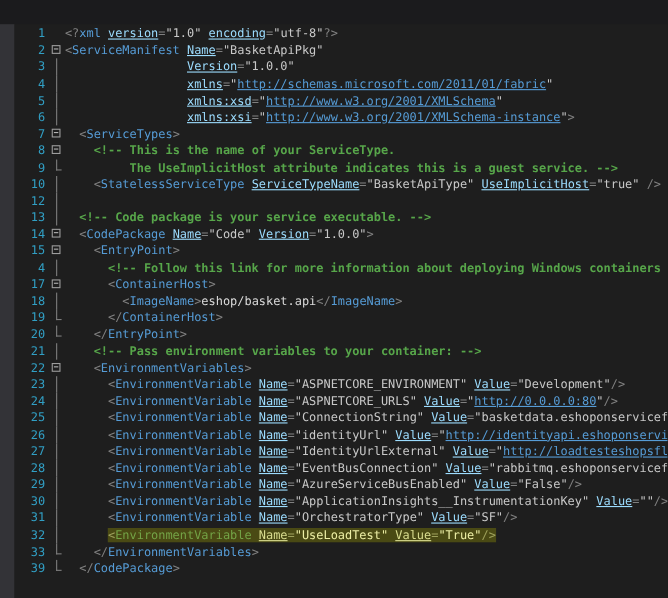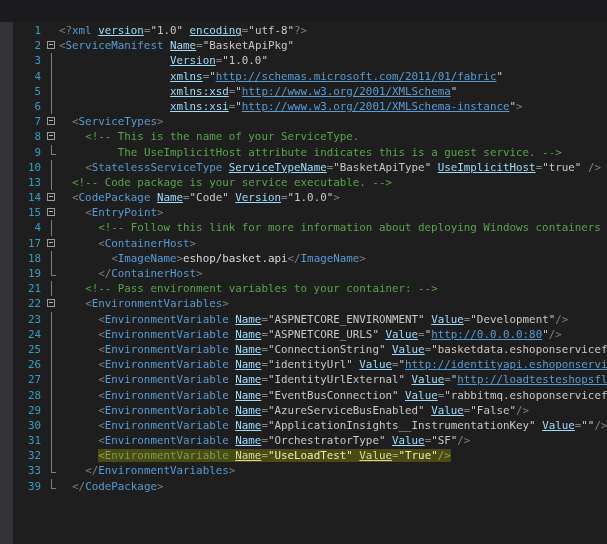--- a/index.html
+++ b/index.html
@@ -58,21 +58,21 @@
     border-top:1px solid #b5b5b5;
   }
   .code{flex:1;white-space:pre;overflow:hidden;}
   
   .s{color:#D4D4D4;}
   .d{color:#808080;}
   .t{color:#569CD6;}
   .a{color:#9CDCFE;text-decoration:underline;}
   .v{color:#C8C8C8;}
   .x{color:#DADADA;}
-  .c{color:#57A64A;}
+  .c{color:#57A64A;font-weight:bold;}
   .u{color:#569CD6;text-decoration:underline;text-align:right;}
   
   .hl{background:#4A4A14;}
   .hl .d{color:#9DA05B;}
   .hl .t{color:#73A346;}
   .hl .a{color:#D9DD8F;}
   .hl .v{color:#EDEFA5;}
 </style>
 </head>
 <body>
@@ -97,27 +97,29 @@
       <div class="row"><div class="num">1</div><div class="fold"></div><div class="code"><span class="d">&lt;?</span><span class="t">xml </span><span class="a">version</span><span class="d">=</span><span class="v">"1.0" </span><span class="a">encoding</span><span class="d">=</span><span class="v">"utf-8"</span><span class="d">?&gt;</span></div></div>
       <div class="row"><div class="num">2</div><div class="fold"><span class="fold-box"></span></div><div class="code"><span class="d">&lt;</span><span class="t">ServiceManifest </span><span class="a">Name</span><span class="d">=</span><span class="v">"BasketApiPkg"</span></div></div>
       <div class="row"><div class="num">3</div><div class="fold"><span class="fold-line"></span></div><div class="code"><span class="s">                 </span><span class="a">Version</span><span class="d">=</span><span class="v">"1.0.0"</span></div></div>
       <div class="row"><div class="num">4</div><div class="fold"><span class="fold-line"></span></div><div class="code"><span class="s">                 </span><span class="a">xmlns</span><span class="d">=</span><span class="v">"</span><span class="u">http://schemas.microsoft.com/2011/01/fabric</span><span class="v">"</span></div></div>
       <div class="row"><div class="num">5</div><div class="fold"><span class="fold-line"></span></div><div class="code"><span class="s">                 </span><span class="a">xmlns:xsd</span><span class="d">=</span><span class="v">"</span><span class="u">http://www.w3.org/2001/XMLSchema</span><span class="v">"</span></div></div>
       <div class="row"><div class="num">6</div><div class="fold"><span class="fold-line"></span></div><div class="code"><span class="s">                 </span><span class="a">xmlns:xsi</span><span class="d">=</span><span class="v">"</span><span class="u">http://www.w3.org/2001/XMLSchema-instance</span><span class="v">"</span><span class="d">&gt;</span></div></div>
       <div class="row"><div class="num">7</div><div class="fold"><span class="fold-box"></span></div><div class="code"><span class="s">  </span><span class="d">&lt;</span><span class="t">ServiceTypes</span><span class="d">&gt;</span></div></div>
       <div class="row"><div class="num">8</div><div class="fold"><span class="fold-box"></span></div><div class="code"><span class="s">    </span><span class="c">&lt;!-- This is the name of your ServiceType.</span></div></div>
       <div class="row"><div class="num">9</div><div class="fold"><span class="fold-end"></span></div><div class="code"><span class="s">         </span><span class="c">The UseImplicitHost attribute indicates this is a guest service. --&gt;</span></div></div>
       <div class="row"><div class="num">10</div><div class="fold"><span class="fold-line"></span></div><div class="code"><span class="s">    </span><span class="d">&lt;</span><span class="t">StatelessServiceType </span><span class="a">ServiceTypeName</span><span class="d">=</span><span class="v">"BasketApiType" </span><span class="a">UseImplicitHost</span><span class="d">=</span><span class="v">"true" </span><span class="d">/&gt;</span></div></div>
+      <div class="row"><div class="num">12</div><div class="fold"><span class="fold-line"></span></div><div class="code"></div></div>
       <div class="row"><div class="num">13</div><div class="fold"><span class="fold-line"></span></div><div class="code"><span class="s">  </span><span class="c">&lt;!-- Code package is your service executable. --&gt;</span></div></div>
       <div class="row"><div class="num">14</div><div class="fold"><span class="fold-box"></span></div><div class="code"><span class="s">  </span><span class="d">&lt;</span><span class="t">CodePackage </span><span class="a">Name</span><span class="d">=</span><span class="v">"Code" </span><span class="a">Version</span><span class="d">=</span><span class="v">"1.0.0"</span><span class="d">&gt;</span></div></div>
       <div class="row"><div class="num">15</div><div class="fold"><span class="fold-box"></span></div><div class="code"><span class="s">    </span><span class="d">&lt;</span><span class="t">EntryPoint</span><span class="d">&gt;</span></div></div>
       <div class="row"><div class="num">4</div><div class="fold"><span class="fold-line"></span></div><div class="code"><span class="s">      </span><span class="c">&lt;!-- Follow this link for more information about deploying Windows containers</span></div></div>
       <div class="row"><div class="num">17</div><div class="fold"><span class="fold-box"></span></div><div class="code"><span class="s">      </span><span class="d">&lt;</span><span class="t">ContainerHost</span><span class="d">&gt;</span></div></div>
       <div class="row"><div class="num">18</div><div class="fold"><span class="fold-line"></span></div><div class="code"><span class="s">        </span><span class="d">&lt;</span><span class="t">ImageName</span><span class="d">&gt;</span><span class="x">eshop/basket.api</span><span class="d">&lt;/</span><span class="t">ImageName</span><span class="d">&gt;</span></div></div>
       <div class="row"><div class="num">19</div><div class="fold"><span class="fold-end"></span></div><div class="code"><span class="s">      </span><span class="d">&lt;/</span><span class="t">ContainerHost</span><span class="d">&gt;</span></div></div>
+      <div class="row"><div class="num">20</div><div class="fold"><span class="fold-end"></span></div><div class="code"><span class="s">    </span><span class="d">&lt;/</span><span class="t">EntryPoint</span><span class="d">&gt;</span></div></div>
       <div class="row"><div class="num">21</div><div class="fold"><span class="fold-line"></span></div><div class="code"><span class="s">    </span><span class="c">&lt;!-- Pass environment variables to your container: --&gt;</span></div></div>
       <div class="row"><div class="num">22</div><div class="fold"><span class="fold-box"></span></div><div class="code"><span class="s">    </span><span class="d">&lt;</span><span class="t">EnvironmentVariables</span><span class="d">&gt;</span></div></div>
       <div class="row"><div class="num">23</div><div class="fold"><span class="fold-line"></span></div><div class="code"><span class="s">      </span><span class="d">&lt;</span><span class="t">EnvironmentVariable </span><span class="a">Name</span><span class="d">=</span><span class="v">"ASPNETCORE_ENVIRONMENT" </span><span class="a">Value</span><span class="d">=</span><span class="v">"Development"</span><span class="d">/&gt;</span></div></div>
       <div class="row"><div class="num">24</div><div class="fold"><span class="fold-line"></span></div><div class="code"><span class="s">      </span><span class="d">&lt;</span><span class="t">EnvironmentVariable </span><span class="a">Name</span><span class="d">=</span><span class="v">"ASPNETCORE_URLS" </span><span class="a">Value</span><span class="d">=</span><span class="v">"</span><span class="u">http://0.0.0.0:80</span><span class="v">"</span><span class="d">/&gt;</span></div></div>
       <div class="row"><div class="num">25</div><div class="fold"><span class="fold-line"></span></div><div class="code"><span class="s">      </span><span class="d">&lt;</span><span class="t">EnvironmentVariable </span><span class="a">Name</span><span class="d">=</span><span class="v">"ConnectionString" </span><span class="a">Value</span><span class="d">=</span><span class="v">"basketdata.eshoponservicef</span></div></div>
       <div class="row"><div class="num">26</div><div class="fold"><span class="fold-line"></span></div><div class="code"><span class="s">      </span><span class="d">&lt;</span><span class="t">EnvironmentVariable </span><span class="a">Name</span><span class="d">=</span><span class="v">"identityUrl" </span><span class="a">Value</span><span class="d">=</span><span class="v">"</span><span class="u">http://identityapi.eshoponservi</span></div></div>
       <div class="row"><div class="num">27</div><div class="fold"><span class="fold-line"></span></div><div class="code"><span class="s">      </span><span class="d">&lt;</span><span class="t">EnvironmentVariable </span><span class="a">Name</span><span class="d">=</span><span class="v">"IdentityUrlExternal" </span><span class="a">Value</span><span class="d">=</span><span class="v">"</span><span class="u">http://loadtesteshopsfl</span></div></div>
       <div class="row"><div class="num">28</div><div class="fold"><span class="fold-line"></span></div><div class="code"><span class="s">      </span><span class="d">&lt;</span><span class="t">EnvironmentVariable </span><span class="a">Name</span><span class="d">=</span><span class="v">"EventBusConnection" </span><span class="a">Value</span><span class="d">=</span><span class="v">"rabbitmq.eshoponservicef</span></div></div>
       <div class="row"><div class="num">29</div><div class="fold"><span class="fold-line"></span></div><div class="code"><span class="s">      </span><span class="d">&lt;</span><span class="t">EnvironmentVariable </span><span class="a">Name</span><span class="d">=</span><span class="v">"AzureServiceBusEnabled" </span><span class="a">Value</span><span class="d">=</span><span class="v">"False"</span><span class="d">/&gt;</span></div></div>
       <div class="row"><div class="num">30</div><div class="fold"><span class="fold-line"></span></div><div class="code"><span class="s">      </span><span class="d">&lt;</span><span class="t">EnvironmentVariable </span><span class="a">Name</span><span class="d">=</span><span class="v">"ApplicationInsights__InstrumentationKey" </span><span class="a">Value</span><span class="d">=</span><span class="v">""</span><span class="d">/&gt;</span></div></div>

